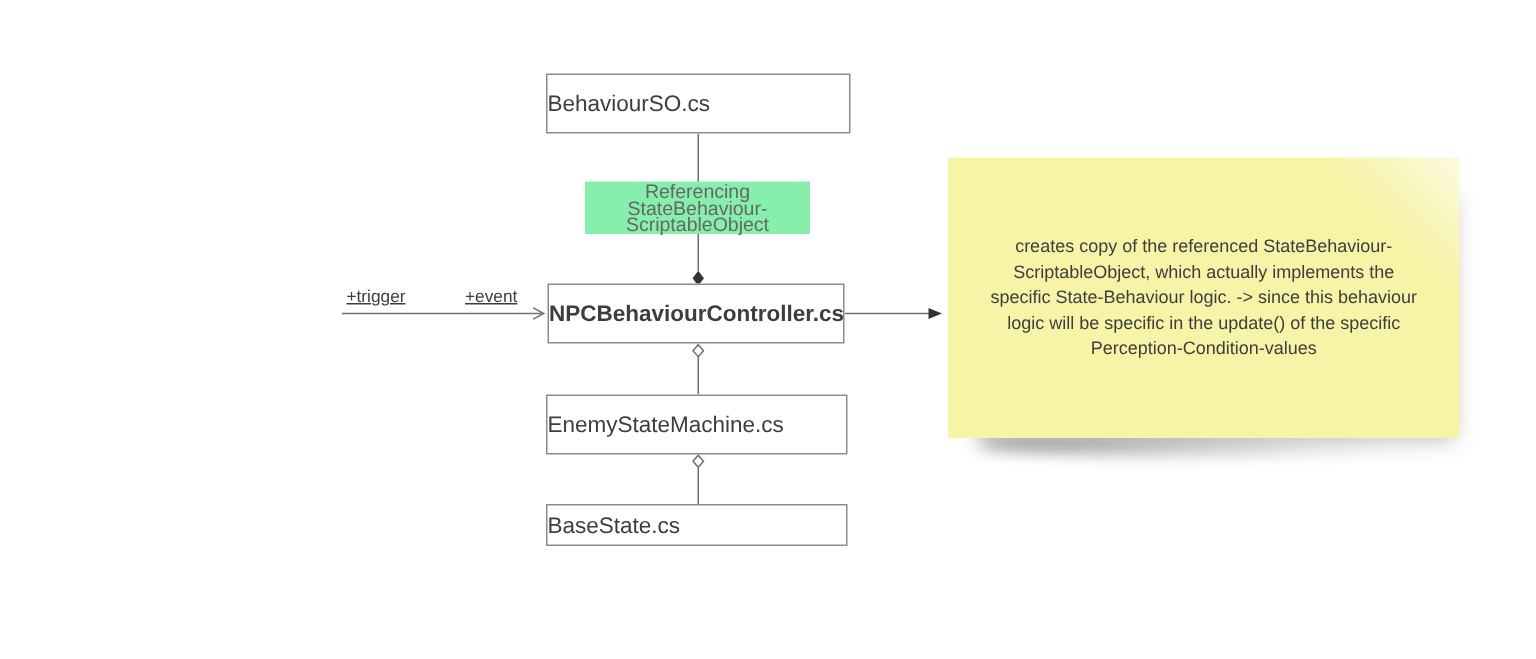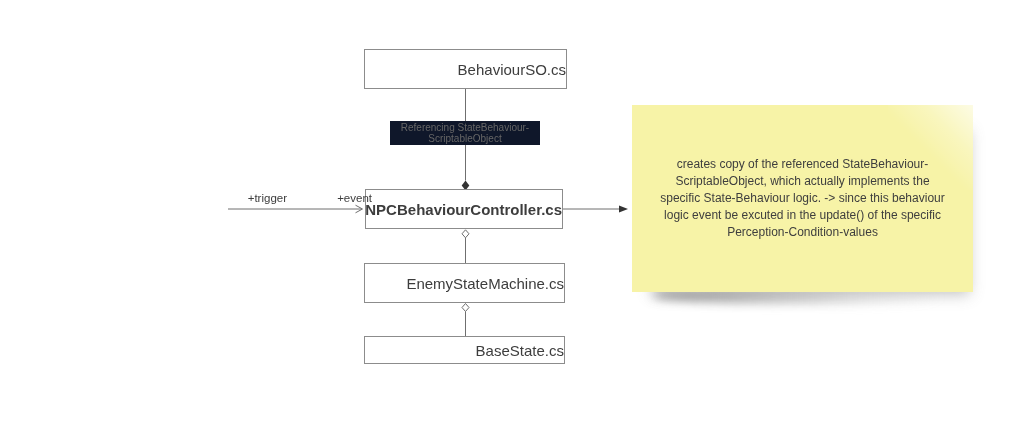--- a/index.html
+++ b/index.html
@@ -32,51 +32,52 @@
   .marker-hollow { fill: #ffffff; stroke: var(--line); stroke-width: 1; }
   .arrowhead-filled { fill: #333333; }
   .arrowhead-open { fill: none; stroke: var(--line); stroke-width: 1; }
 
   .node {
     position: absolute;
     background: #ffffff;
     border: 1px solid var(--box_border);
     display: flex;
     align-items: center;
-    justify-content: flex-end;
+    justify-content: flex-start;
     font-size: 15px;
     color: var(--text);
     white-space: nowrap;
   }
   .node-behaviourso       { left: 364px; top: 49px;  width: 203px; height: 40px; }
   .node-npcperception     { left: 38px;  top: 189px; width: 190px; height: 40px; }
   .node-controller        { left: 365px; top: 189px; width: 198px; height: 40px; font-weight: bold; }
   .node-enemystatemachine { left: 364px; top: 263px; width: 201px; height: 40px; }
   .node-basestate         { left: 364px; top: 336px; width: 201px; height: 28px; }
 
   .edge-label-referencing {
     position: absolute;
     left: 390px; top: 121px; width: 150px;
-    background: #0f172a;
+    background: #86efac;
     text-align: center;
-    font-size: 10px;
+    font-size: 13px;
     line-height: 11px;
     color: var(--muted_text);
     padding: 1px 0;
   }
   .edge-label-small {
     position: absolute;
     top: 192px;
     font-size: 11.5px;
     color: var(--text);
-    text-align: right;
+    text-align: left;
     white-space: nowrap;
+    text-decoration: underline;
   }
   .edge-label-trigger { left: 231px; width: 56px; }
-  .edge-label-event   { left: 320px; width: 52px; }
+  .edge-label-event   { left: 310px; width: 52px; }
 
   .note-shadow {
     position: absolute;
     left: 652px; top: 290px;
     width: 295px; height: 14px;
     background: linear-gradient(to right,
       rgba(85,85,85,0.60) 0%,
       rgba(120,120,120,0.38) 40%,
       rgba(165,165,165,0.16) 75%,
       rgba(200,200,200,0) 100%);
@@ -145,21 +146,21 @@
     </g>
   </svg>
 
   <div class="note-shadow"></div>
 
   <div class="note">
     <div class="note-corner"></div>
     <div class="note-line">creates copy of the referenced StateBehaviour-</div>
     <div class="note-line">ScriptableObject, which actually implements the</div>
     <div class="note-line">specific State-Behaviour logic. -&gt; since this behaviour</div>
-    <div class="note-line">logic event be excuted in the update() of the specific</div>
+    <div class="note-line">logic will be specific in the update() of the specific</div>
     <div class="note-line">Perception-Condition-values</div>
   </div>
 
   <div class="node node-behaviourso">
     <span>BehaviourSO.cs</span>
   </div>
   <div class="node node-controller">
     <span>NPCBehaviourController.cs</span>
   </div>
   <div class="node node-enemystatemachine">

